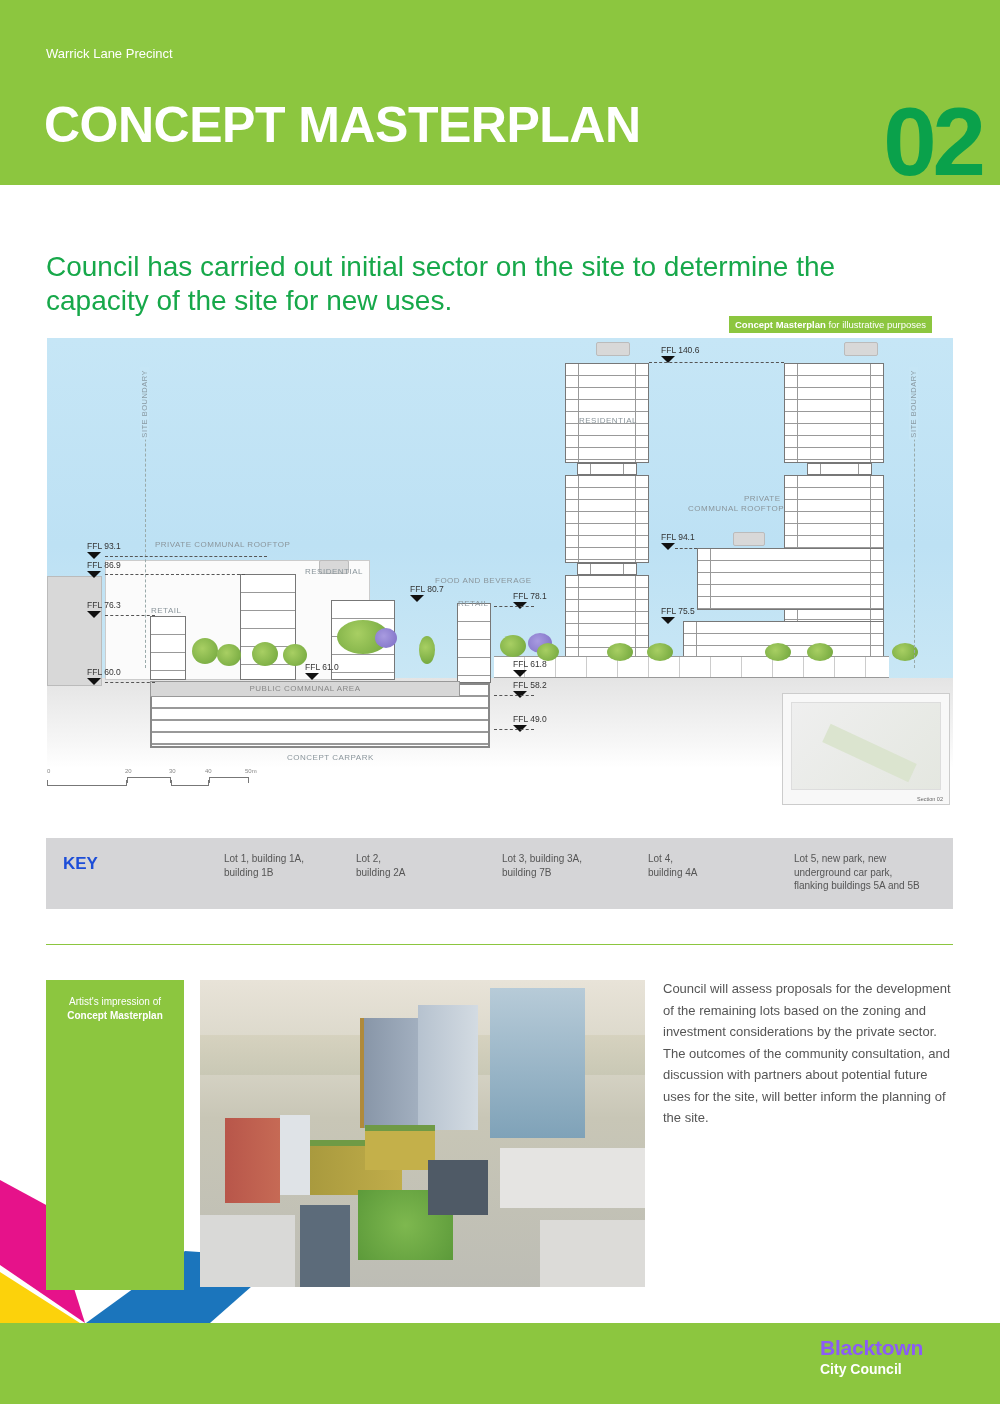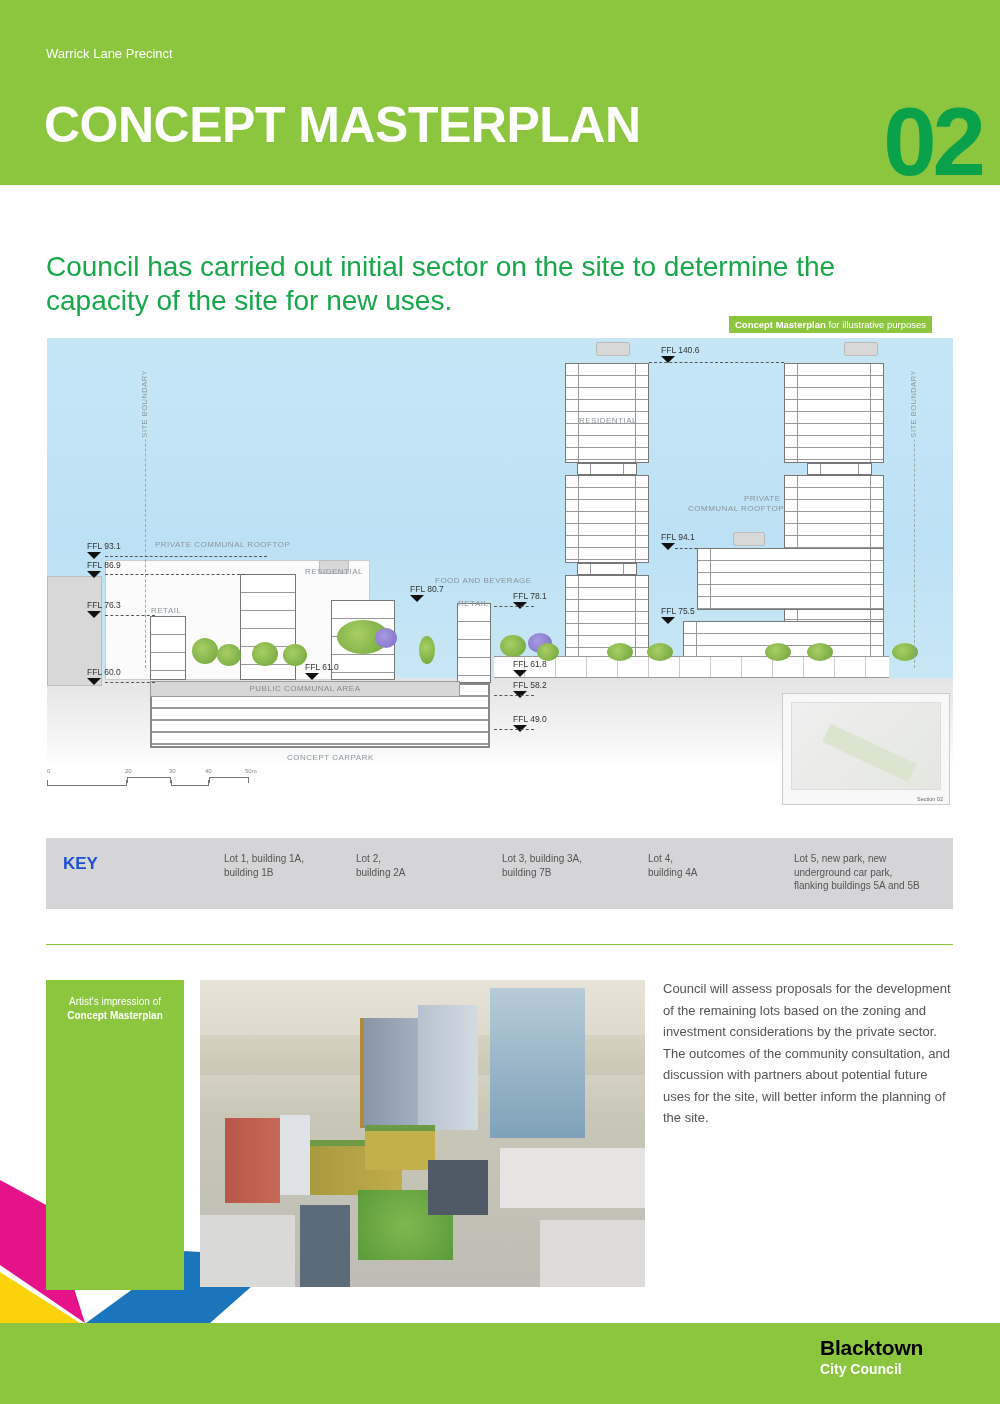--- a/index.html
+++ b/index.html
@@ -57,21 +57,21 @@
     .art-tag .t1 { position: absolute; left: 0; right: 0; top: 16px; text-align: center; color: #fff; font-size: 10px; }
     .art-tag .t2 { position: absolute; left: 0; right: 0; top: 30px; text-align: center; color: #fff; font-size: 10px; font-weight: 700; }
     .render { position: absolute; left: 200px; top: 980px; width: 445px; height: 307px; overflow: hidden; background: linear-gradient(180deg, #e8e3d8 0%, #d9d6c8 25%, #c8c6b6 45%, #bdbdb5 100%); }
     .render .r { position: absolute; }
 
     .body-text { position: absolute; left: 663px; top: 978px; width: 295px; font-size: 13px; line-height: 21.5px; color: #555; }
     .body-text .lead { font-weight: 700; color: #444; margin-bottom: 14px; }
 
     
     .footer { position: absolute; left: 0; top: 1323px; width: 1000px; height: 81px; background: #8cc63f; }
-    .logo1 { position: absolute; left: 820px; top: 1336px; color: #000000; font-size: 21px; font-weight: 700; letter-spacing: -0.2px; }
+    .logo1 { position: absolute; left: 820px; top: 1336px; color: #8b5cf6; font-size: 21px; font-weight: 700; letter-spacing: -0.2px; }
     .logo2 { position: absolute; left: 820px; top: 1361px; color: #fff; font-size: 14px; font-weight: 700; }
 
     .petal { position: absolute; }
   </style>
 </head>
 <body>
 
 <div class="header">
   <div class="precinct">Warrick Lane Precinct</div>
   <div class="title">CONCEPT MASTERPLAN</div>

